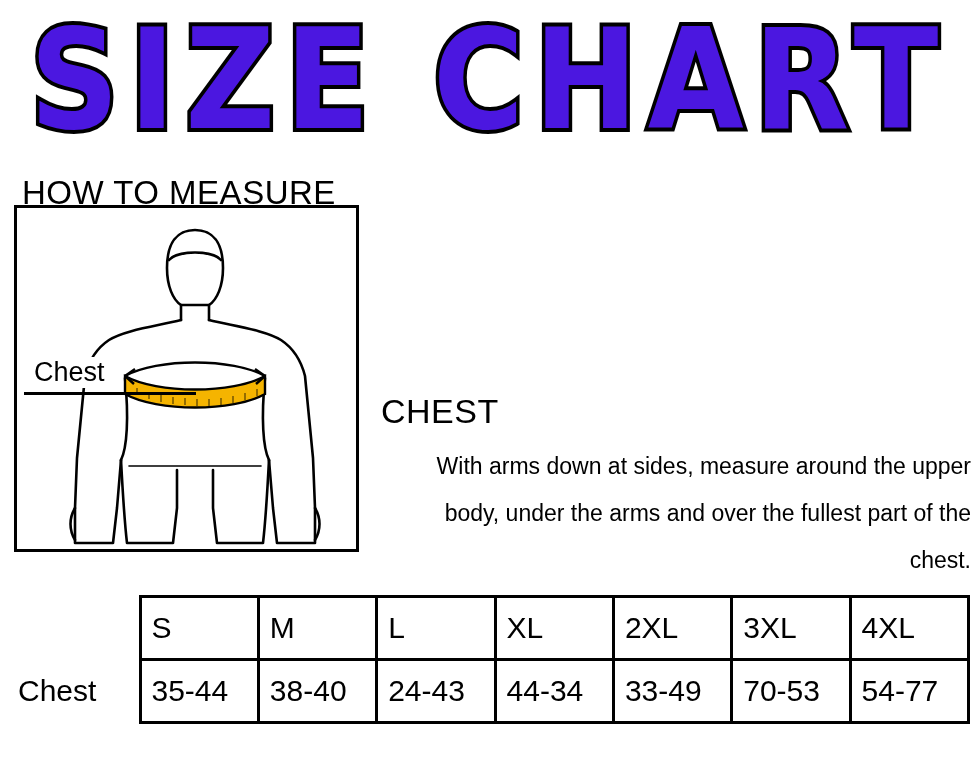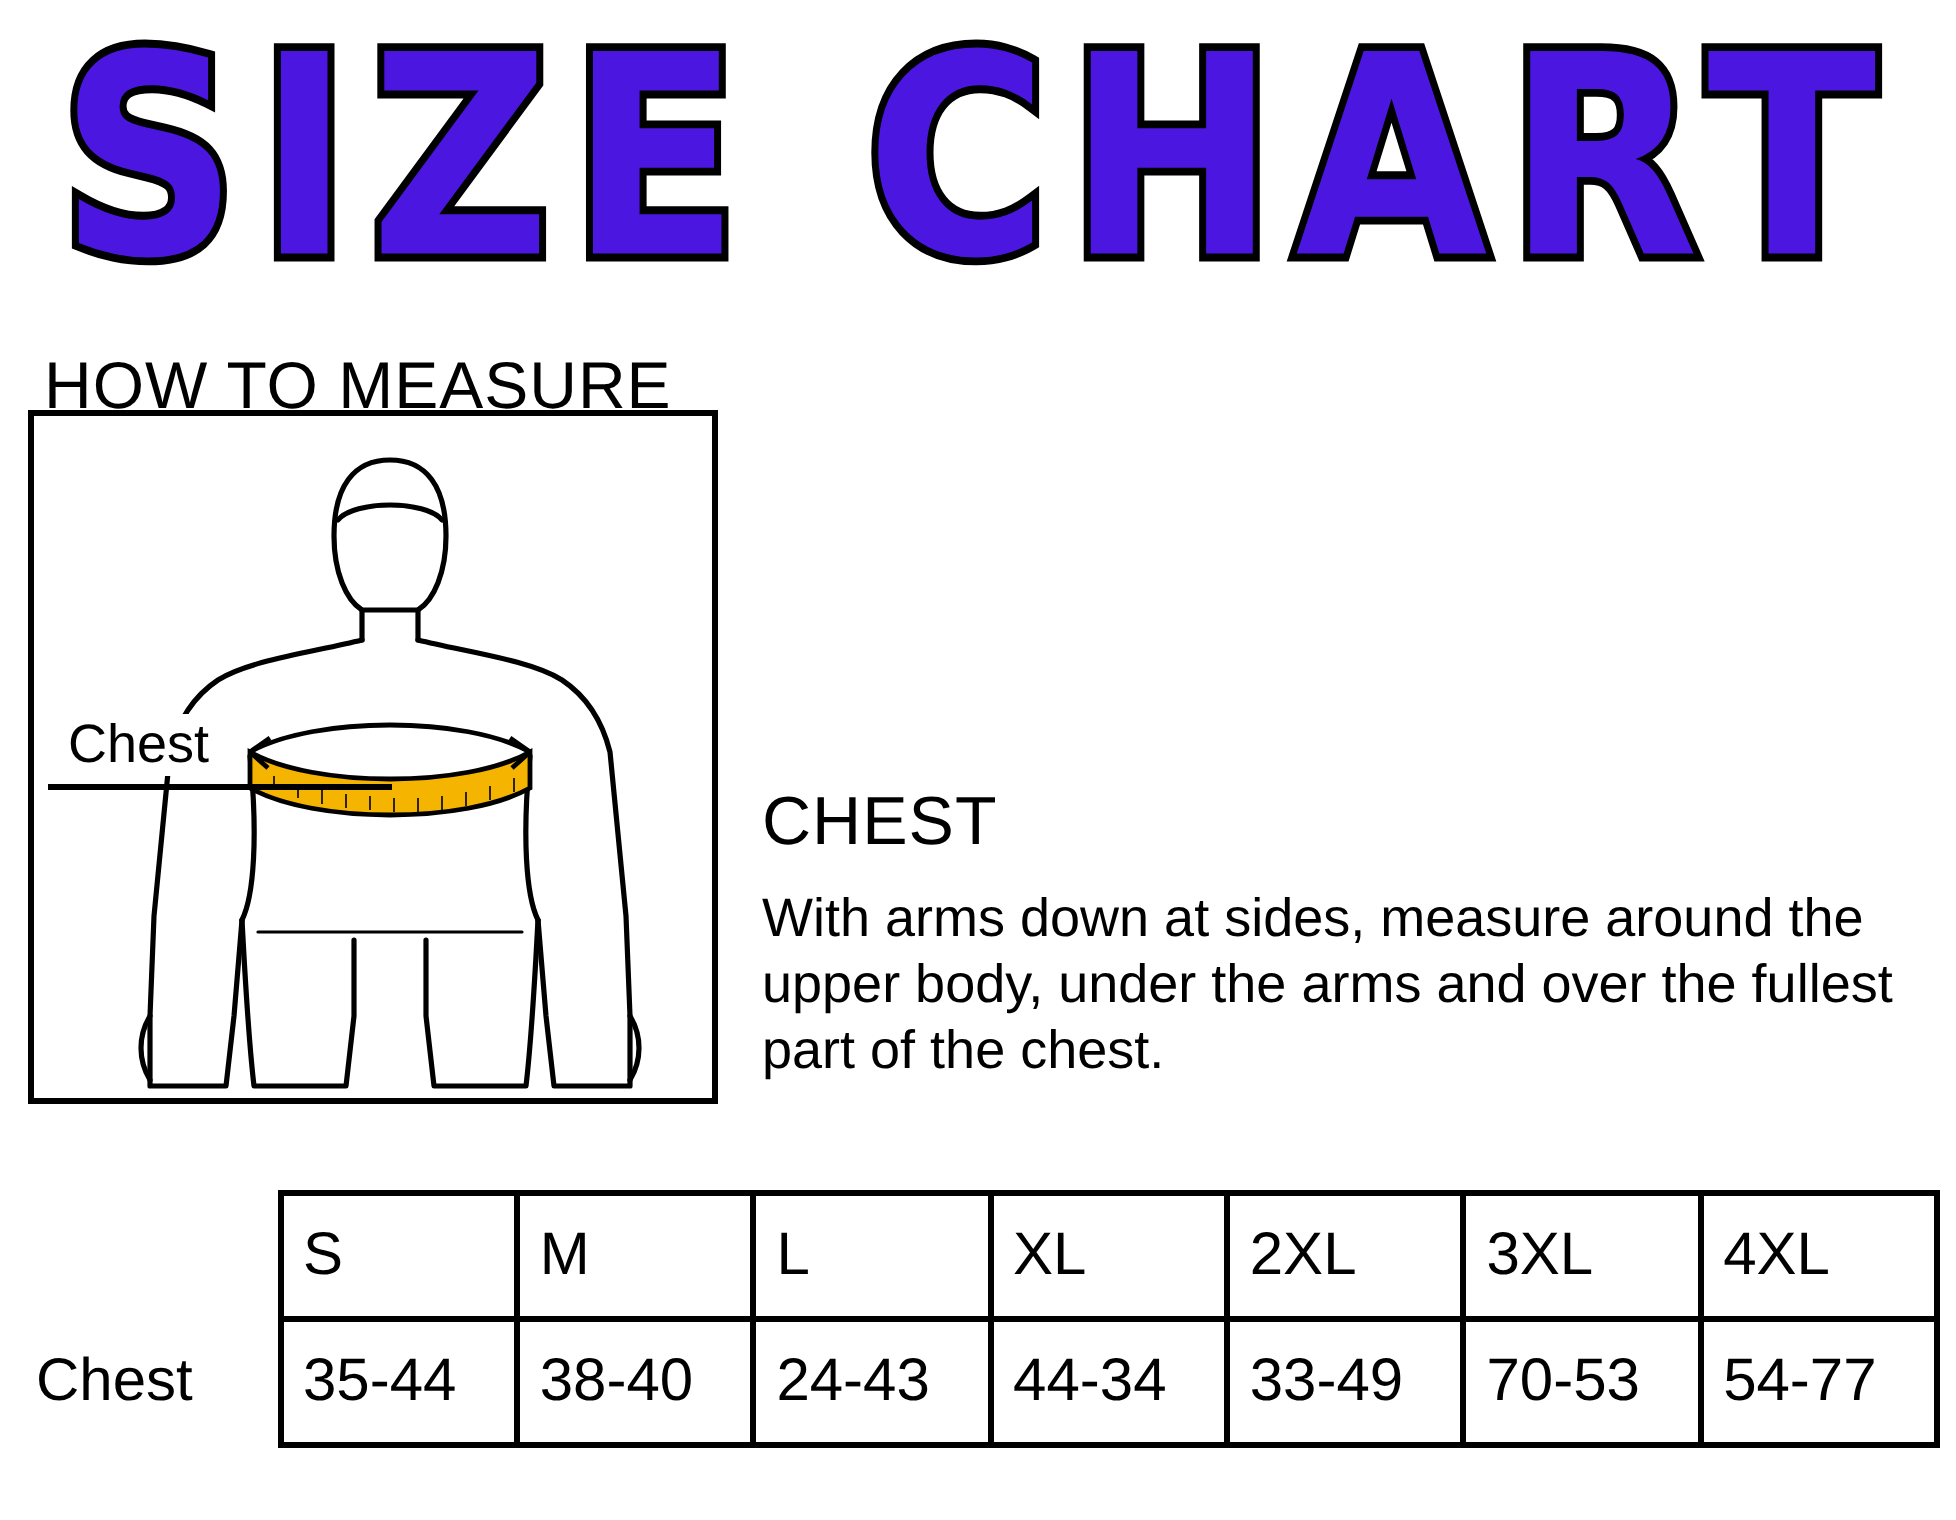--- a/index.html
+++ b/index.html
@@ -90,22 +90,23 @@
     left: 381px;
     top: 392px;
     width: 590px;
   }
   #desc-title {
     font-size: 34px;
     letter-spacing: 0.5px;
     margin-bottom: 12px;
   }
   #desc-body {
-    font-size: 27px;
-    line-height: 33px;
+    font-size: 23px;
+    line-height: 47px;
+    text-align: right;
   }
 
   
   #size-table {
     position: absolute;
     left: 8px;
     top: 595px;
     width: 962px;
     border-collapse: collapse;
     table-layout: fixed;

